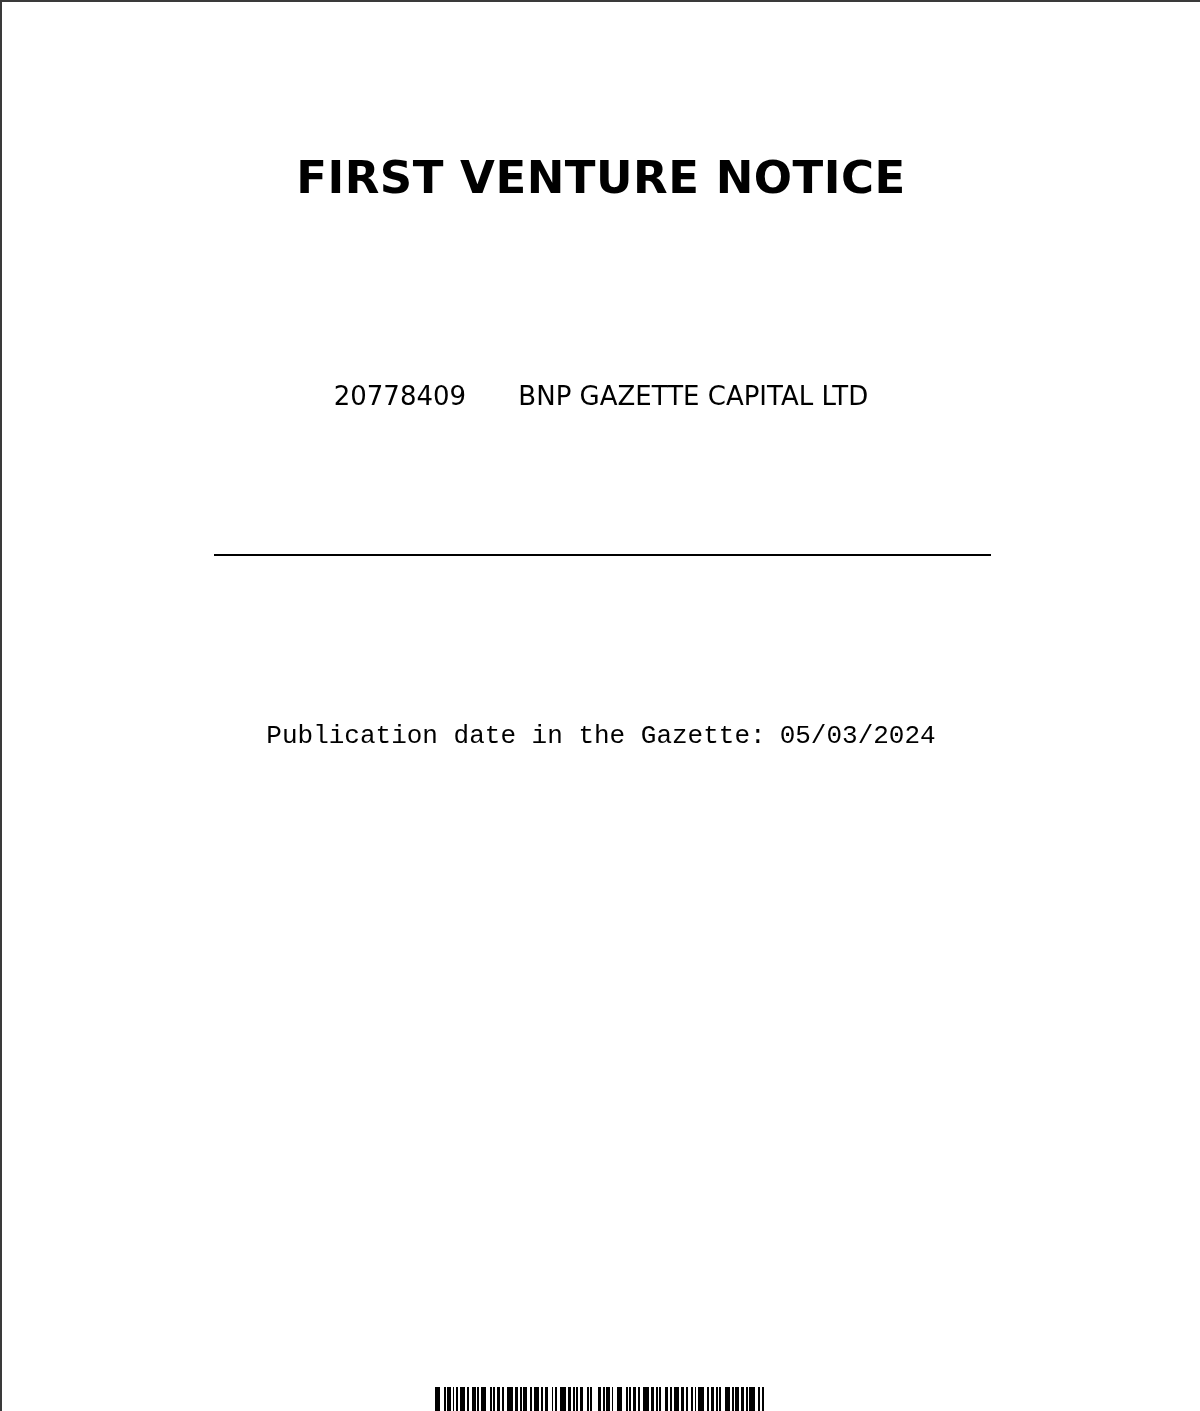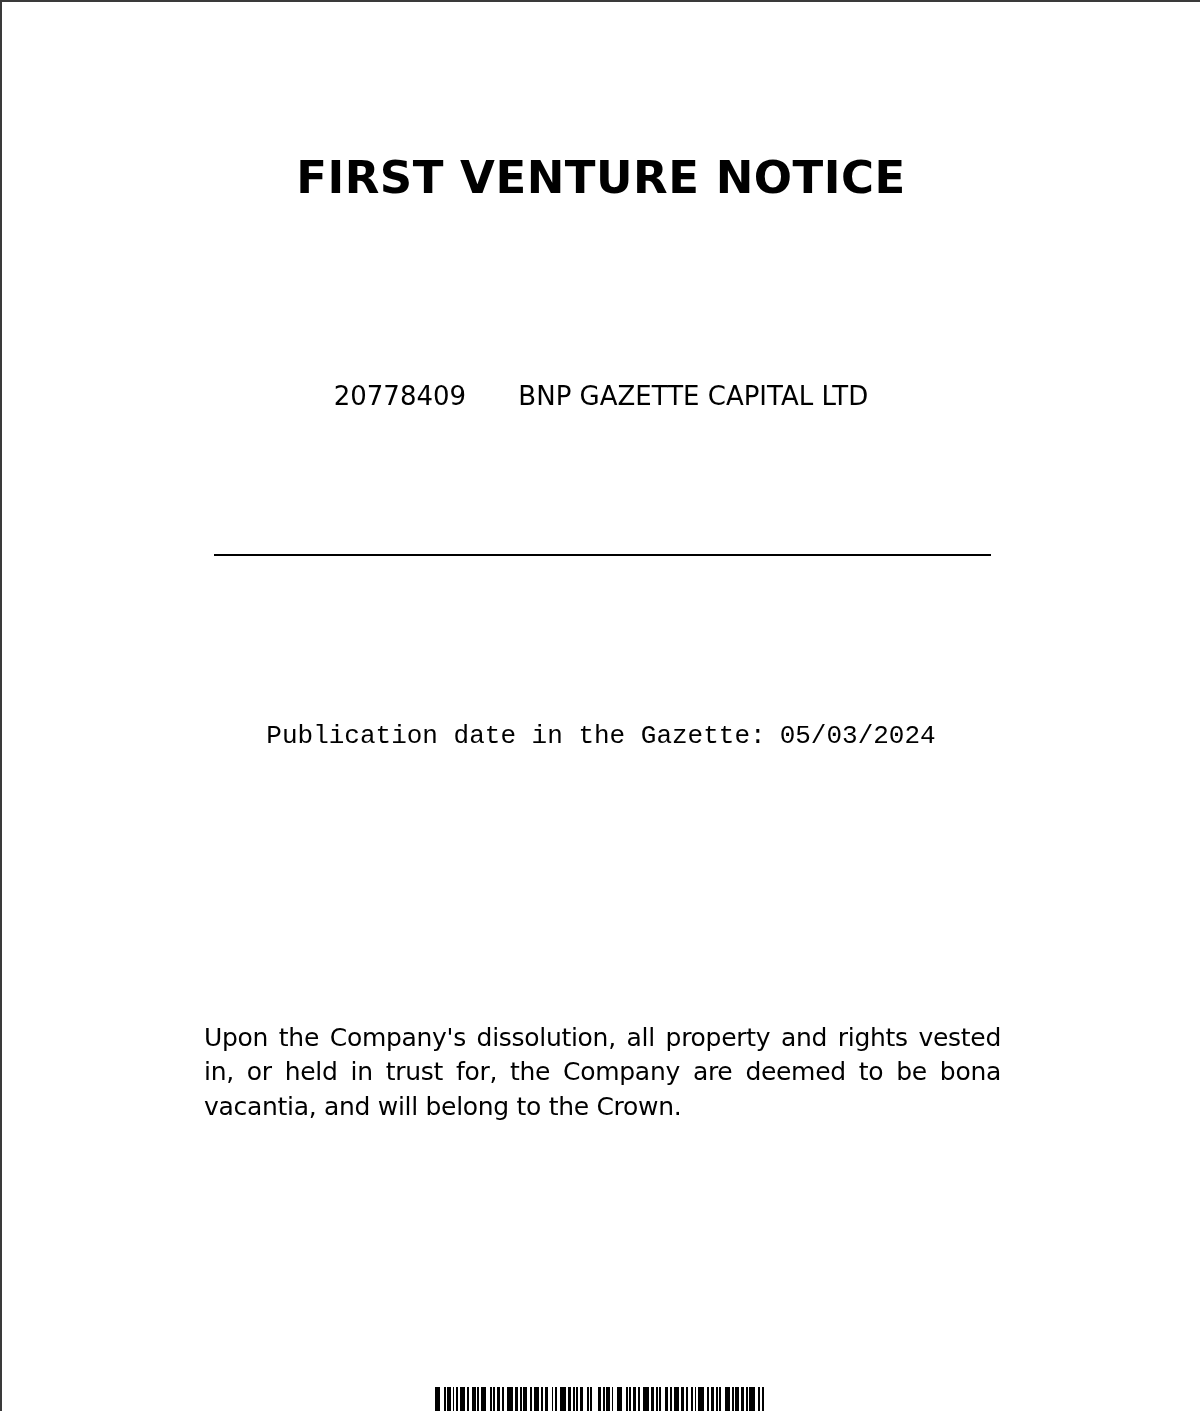--- a/index.html
+++ b/index.html
@@ -105,21 +105,20 @@
     <span class="name">BNP GAZETTE CAPITAL LTD</span>
   </div>
 
   <div class="rule"></div>
 
   <div class="pub-date">
     <span>Publication date in the Gazette:</span><span class="date-value">05/03/2024</span>
   </div>
 
 
-  <div class="para para2">Upon the Company's dissolution, all property and rights vested in, or held in trust for, the Company are deemed to be bona vacantia, and will belong to the Crown.</div>
 
   <div class="barcode" id="barcode">
       <span style="width: 5.31383px; background: rgb(0, 0, 0);"></span>
       <span style="width: 3.54255px; background: rgb(255, 255, 255);"></span>
       <span style="width: 1.77128px; background: rgb(0, 0, 0);"></span>
       <span style="width: 1.77128px; background: rgb(255, 255, 255);"></span>
       <span style="width: 3.54255px; background: rgb(0, 0, 0);"></span>
       <span style="width: 1.77128px; background: rgb(255, 255, 255);"></span>
       <span style="width: 1.77128px; background: rgb(0, 0, 0);"></span>
       <span style="width: 1.77128px; background: rgb(255, 255, 255);"></span>

